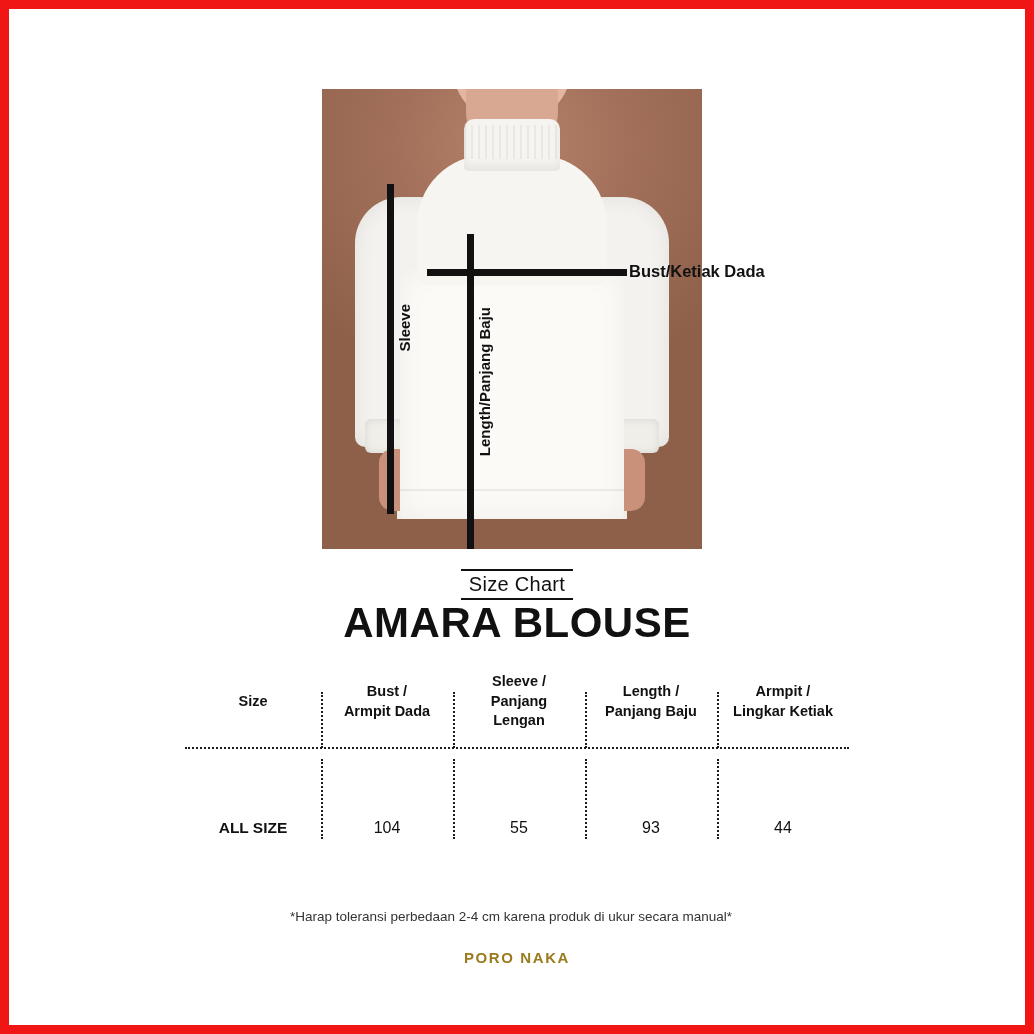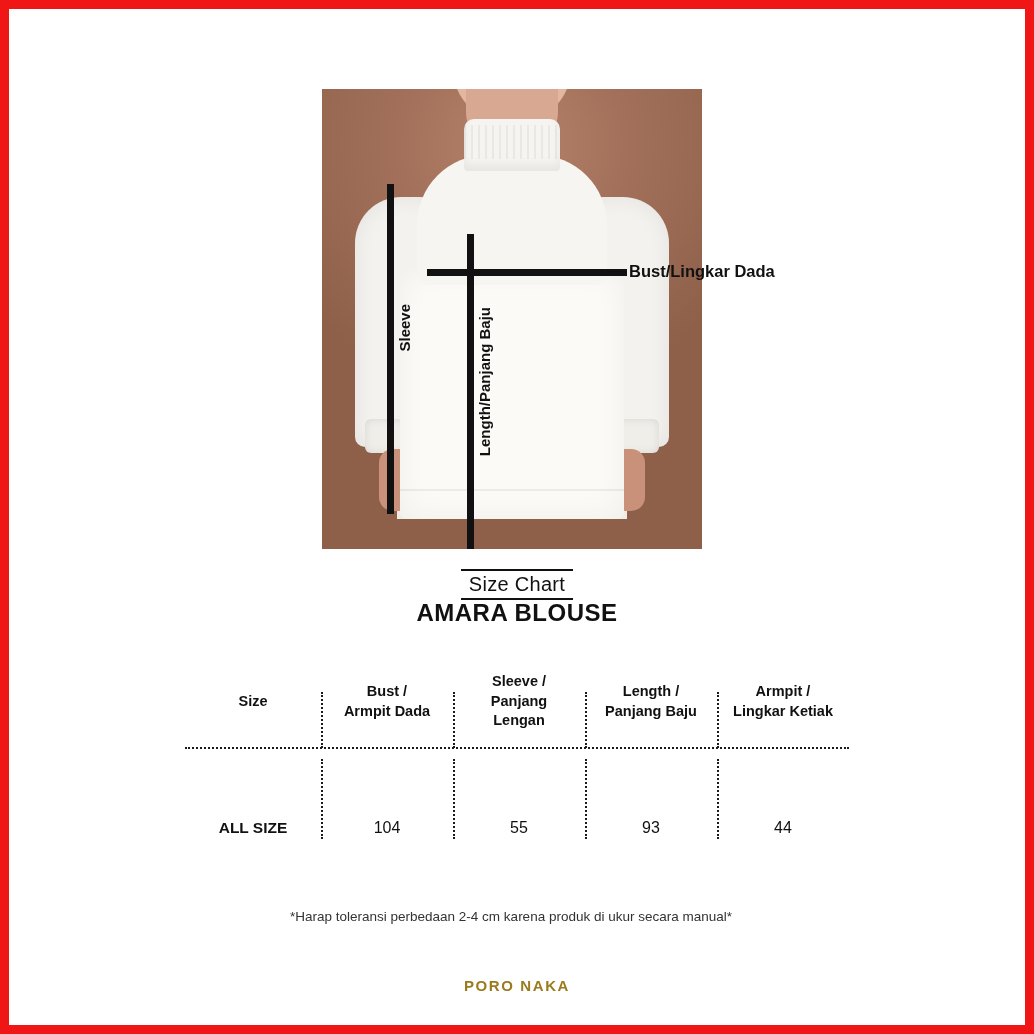--- a/index.html
+++ b/index.html
@@ -227,21 +227,21 @@
   .size-chart-title span {
     border-top: 2px solid #111;
     border-bottom: 2px solid #111;
     padding: 2px 8px 3px 8px;
   }
   .product-title {
     position: absolute;
     left: 0; right: 0;
     top: 590px;
     text-align: center;
-    font-size: 24px;
+    font-size: 42px;
     font-weight: bold;
     color: #111111;
     letter-spacing: 0.5px;
   }
 
   
   .table {
     position: absolute;
     left: 176px;
     top: 655px;
@@ -299,21 +299,20 @@
   }
   .brand {
     position: absolute;
     left: 0; right: 0;
     top: 940px;
     text-align: center;
     font-size: 15px;
     font-weight: bold;
     letter-spacing: 1.6px;
     color: #9a7b1e;
-    margin-top: 28px;
   }
 </style>
 </head>
 <body>
 
 <div class="page">
 
   <div class="frame-inner"></div>
 
   <div class="content">
@@ -337,21 +336,21 @@
       </div>
 
       <div class="meas-line line-sleeve"></div>
       <div class="meas-line line-length"></div>
       <div class="meas-line line-bust"></div>
 
       <div class="meas-label label-sleeve">Sleeve</div>
       <div class="meas-label label-length">Length/Panjang Baju</div>
     </div>
 
-    <div class="meas-label label-bust">Bust/Lingkar Dada</div>
+    <div class="meas-label label-bust">Bust/Ketiak Dada</div>
 
     <div class="size-chart-title">
       <span>Size Chart</span>
     </div>
     <div class="product-title">AMARA BLOUSE</div>
 
     <div class="table">
 
       <div class="h-sep" style="top: 83px;"></div>
 

